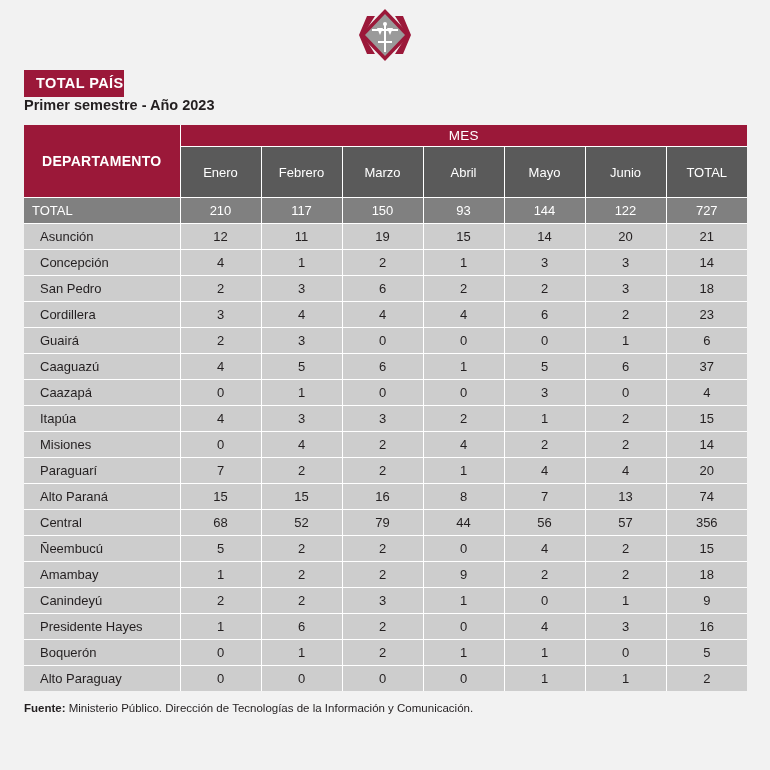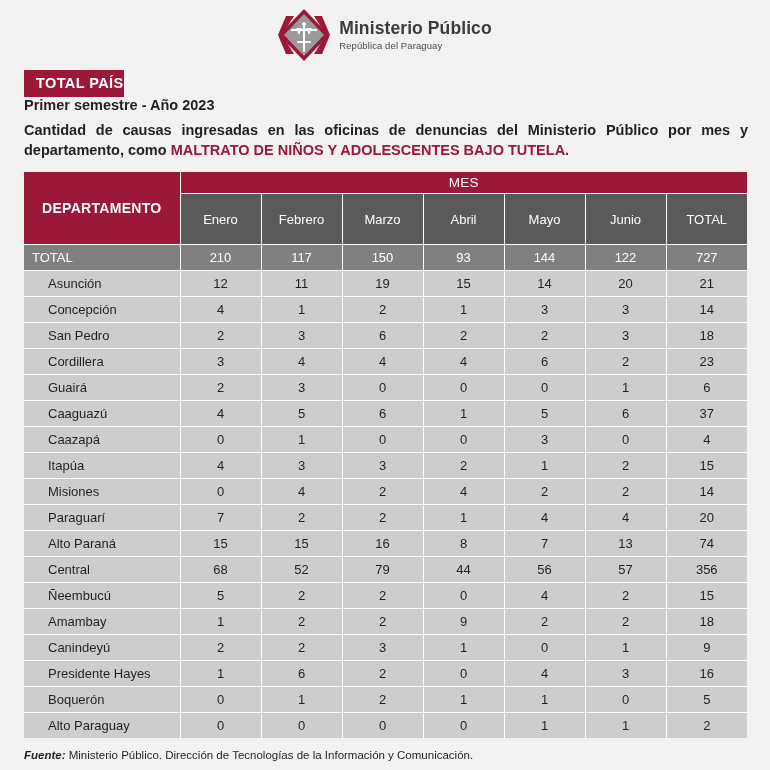--- a/index.html
+++ b/index.html
@@ -137,40 +137,40 @@
     color: #231f20;
     height: 25px;
     font-size: 13px;
     text-align: center;
     border-left: 1px solid #ffffff;
     border-top: 1px solid #ffffff;
     padding: 0;
   }
   tr.data-row td.dep {
     text-align: left;
-    padding-left: 24px;
+    padding-left: 16px;
     border-left: none;
   }
   tr.total-row td.num, tr.data-row td.num { text-align: center; }
 
   
   .footer {
     margin: 9px 0 0 24px;
     width: 724px;
     font-size: 11.5px;
     line-height: 1.5;
     color: #231f20;
   }
   .footer .ln1 {
     font-weight: bold;
     font-style: italic;
     font-size: 12px;
     margin-bottom: 4px;
   }
-  .footer b { font-weight: bold; font-style: italic; }
+  .footer b { font-weight: bold; }
   .footer .row { margin-top: 1px; }
 </style>
 </head>
 <body>
 
 <div class="brand-header">
   <span class="brand-logo">
     <svg viewBox="0 0 52 54" width="52" height="54" aria-hidden="true">
 
       <polygon points="26,1 51,27 26,53 1,27" fill="#9b1839"></polygon>
@@ -186,30 +186,25 @@
 
       <rect x="19" y="33" width="14" height="2" fill="#ffffff"></rect>
 
       <polygon points="18,20 24,20 21,27" fill="#ffffff"></polygon>
 
       <polygon points="28,20 34,20 31,27" fill="#ffffff"></polygon>
 
       <circle cx="26" cy="16" r="2" fill="#ffffff"></circle>
     </svg>
   </span>
-  <span class="brand-text">
-    <div class="brand-title">Ministerio Público</div>
-    <div class="brand-sub">República del Paraguay</div>
-  </span>
 </div>
 
 <div class="titleblock">
   <span class="badge">TOTAL PAÍS</span>
   <div class="subtitle">Primer semestre - Año 2023</div>
-  <div class="desc"><span>Cantidad de causas ingresadas en las oficinas de denuncias del Ministerio Público por mes y departamento, como </span><span class="hl">MALTRATO DE NIÑOS Y ADOLESCENTES BAJO TUTELA.</span></div>
 </div>
 
 <div class="table-wrap">
   <table class="data">
     <colgroup>
       <col class="c-dep">
         <col class="c-m">
         <col class="c-m">
         <col class="c-m">
       <col class="c-m">

